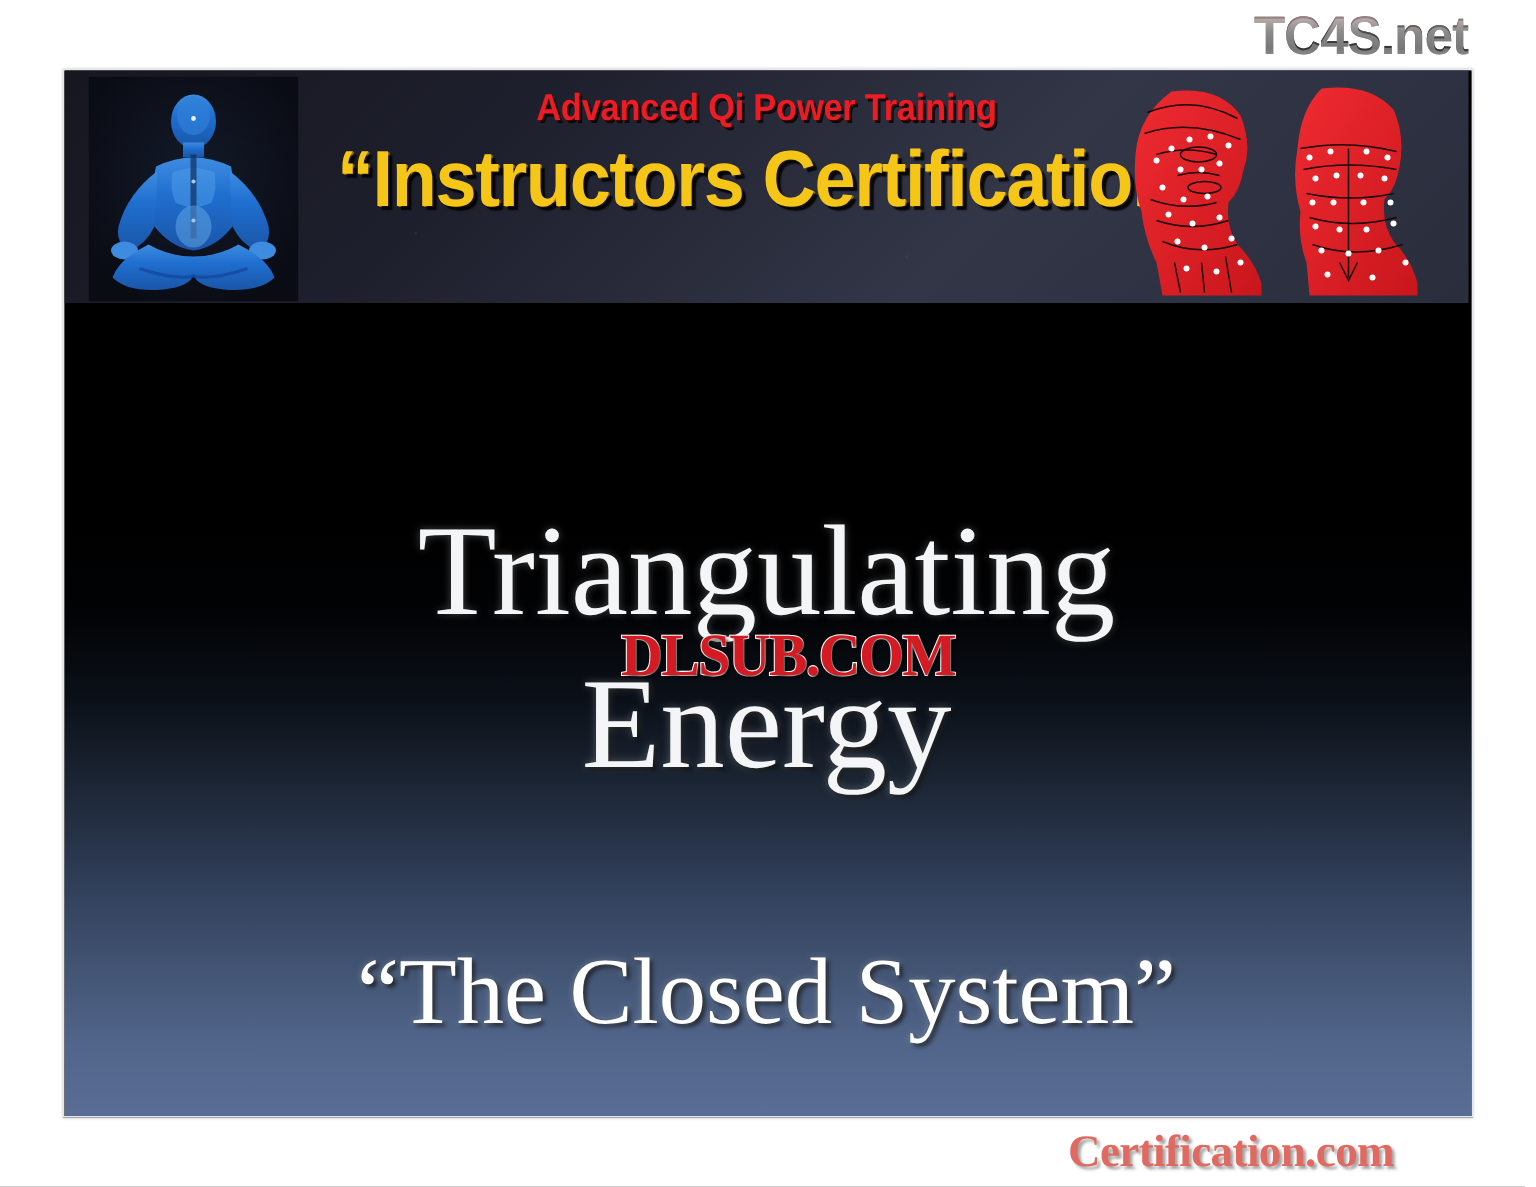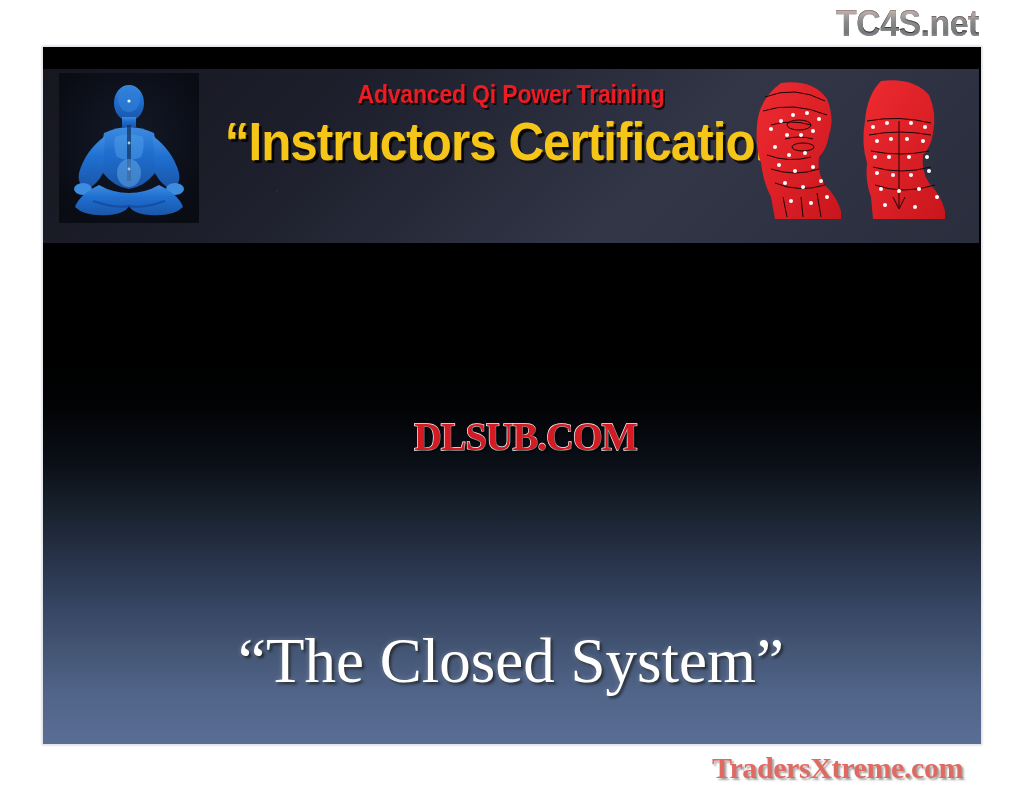--- a/index.html
+++ b/index.html
@@ -51,24 +51,23 @@
         #51658a 93%,
         #5a6e95 100%);
   }
 
   
   #banner {
     position: absolute;
     left: 0;
     top: 0;
     width: 936px;
-    height: 174px;
+    height: 155px;
     background: linear-gradient(135deg, #16171f 0%, #1d1f2c 30%, #333647 65%, #2a2d3c 100%);
     overflow: hidden;
-    margin-top: 22px;
   }
   #banner-noise {
     position: absolute;
     left: 0; top: 0; right: 0; bottom: 0;
     background:
       radial-gradient(circle at 12% 30%, rgba(255,255,255,0.05) 0 1px, transparent 1px),
       radial-gradient(circle at 25% 70%, rgba(255,255,255,0.04) 0 1px, transparent 1px),
       radial-gradient(circle at 42% 20%, rgba(255,255,255,0.04) 0 1px, transparent 1px),
       radial-gradient(circle at 60% 80%, rgba(255,255,255,0.03) 0 1px, transparent 1px);
     pointer-events: none;
@@ -354,23 +353,27 @@
               <circle cx="40" cy="114" r="2"></circle>
             <circle cx="60" cy="112" r="2"></circle>
               <circle cx="78" cy="120" r="2"></circle>
             <circle cx="26" cy="128" r="2"></circle>
               <circle cx="56" cy="130" r="2"></circle>
           </g>
         </g>
       </svg>
     </div>
 
+    <div id="title-block">
+      <div class="title-line">Triangulating</div>
+      <div class="title-line">Energy</div>
+    </div>
 
     <div id="subtitle">“The Closed System”</div>
 
     <div id="wm-dlsub">DLSUB.COM</div>
   </div>
 
   <div id="wm-tc4s-shadow">TC4S.net</div>
   <div id="wm-tc4s">TC4S.net</div>
-  <div id="wm-traders">TradersXtreme.com</div>
+  <div id="wm-traders">Certification.com</div>
 
 </div>
 
 </body></html>

